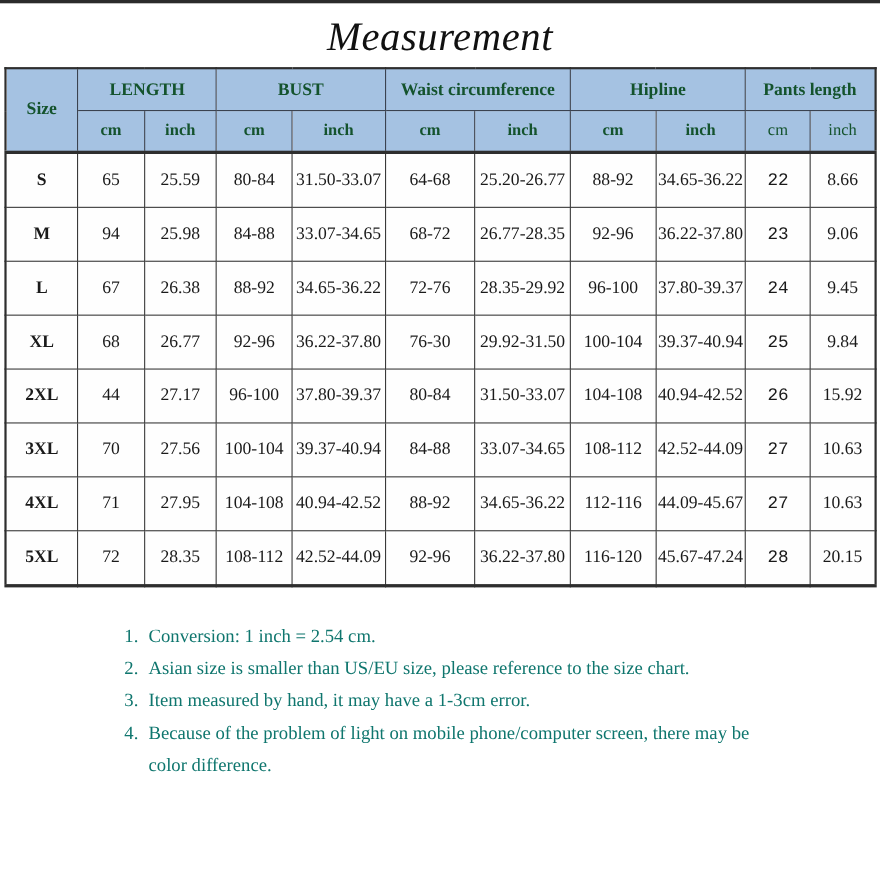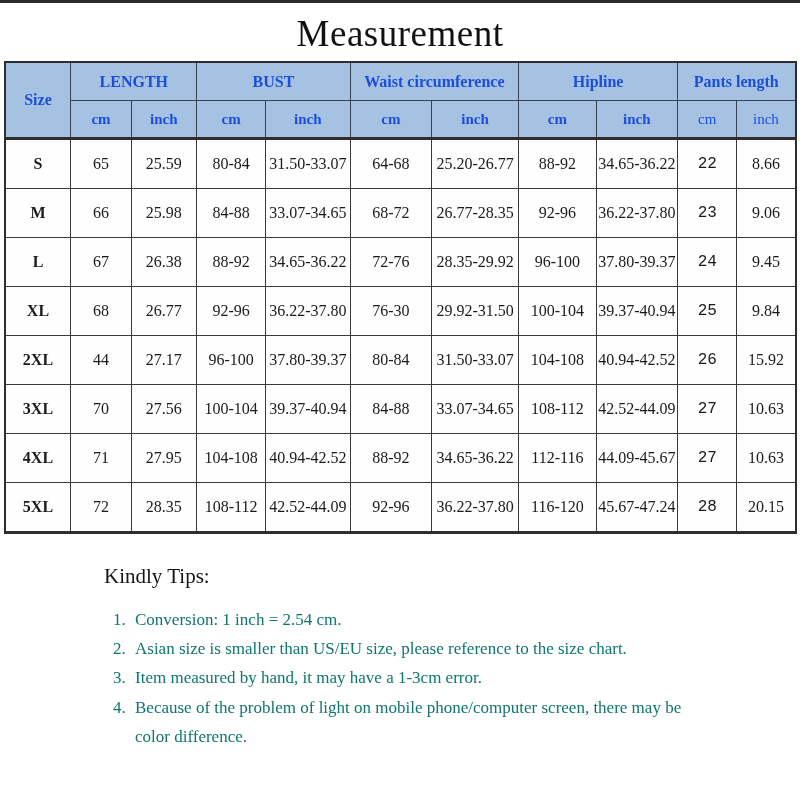--- a/index.html
+++ b/index.html
@@ -18,20 +18,21 @@
     width: 100%;
   }
   .page-title {
     font-family: "Liberation Serif", serif;
     font-weight: normal;
     font-size: 37px;
     text-align: center;
     margin: 9px 0 6px 0;
     letter-spacing: 0.5px;
     color: #111;
+    font-style: italic;
   }
   table.size-chart {
     border-collapse: collapse;
     table-layout: fixed;
     width: 793px;
     margin: 0 auto;
     border: 2px solid #2e2e2e;
     border-bottom-width: 3px;
   }
   .size-chart th, .size-chart td {
@@ -40,21 +41,21 @@
     vertical-align: middle;
     padding: 0;
     overflow: hidden;
     white-space: nowrap;
   }
   .size-chart thead th {
     background: #a5c2e2;
     font-family: "Liberation Serif", serif;
     font-weight: bold;
     font-size: 16px;
-    color: #1d4ed8;
+    color: #14532d;
   }
   .size-chart thead tr.group-row th { height: 37px; }
   .size-chart thead tr.unit-row th { height: 36px; font-size: 15px; }
   .size-chart thead { border-bottom: 3px solid #2e2e2e; }
   .size-chart tbody th, .size-chart tbody td {
     height: 48px;
     background: #fefefe;
     font-size: 16px;
     border-color: #3a3a3a;
   }
@@ -138,21 +139,21 @@
         <td>31.50-33.07</td>
         <td>64-68</td>
         <td>25.20-26.77</td>
         <td>88-92</td>
         <td>34.65-36.22</td>
         <td class="mono">22</td>
         <td>8.66</td>
       </tr>
       <tr>
         <th class="size-cell">M</th>
-        <td>66</td>
+        <td>94</td>
         <td>25.98</td>
         <td>84-88</td>
         <td>33.07-34.65</td>
         <td>68-72</td>
         <td>26.77-28.35</td>
         <td>92-96</td>
         <td>36.22-37.80</td>
         <td class="mono">23</td>
         <td>9.06</td>
       </tr>
@@ -231,20 +232,19 @@
         <td>36.22-37.80</td>
         <td>116-120</td>
         <td>45.67-47.24</td>
         <td class="mono">28</td>
         <td>20.15</td>
       </tr>
     </tbody>
 </table>
 
 <div class="tips">
-  <h2 class="tips-heading">Kindly Tips:</h2>
   <ol class="tips-list">
       <li>Conversion: 1 inch = 2.54 cm.</li>
       <li>Asian size is smaller than US/EU size, please reference to the size chart.</li>
       <li>Item measured by hand, it may have a 1-3cm error.</li>
       <li>Because of the problem of light on mobile phone/computer screen, there may be color difference.</li>
     </ol>
 </div>
 
 </body></html>

